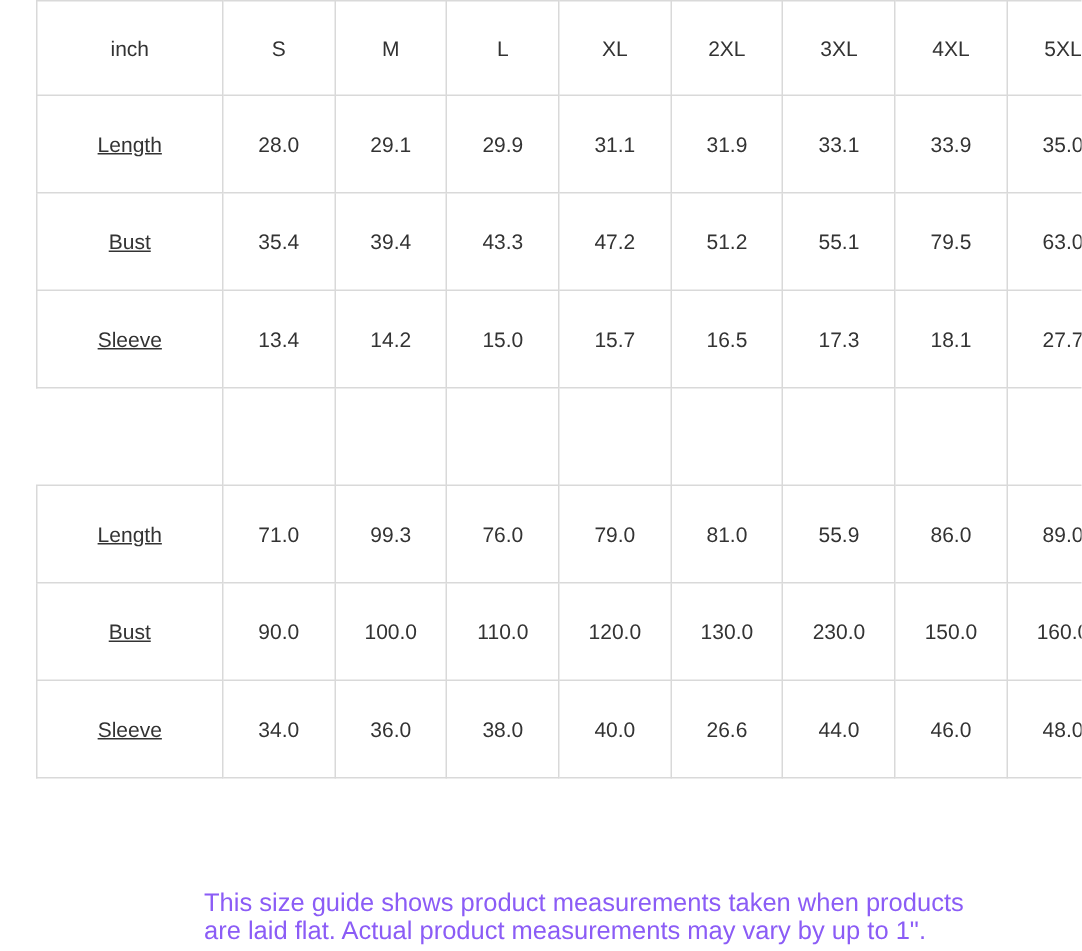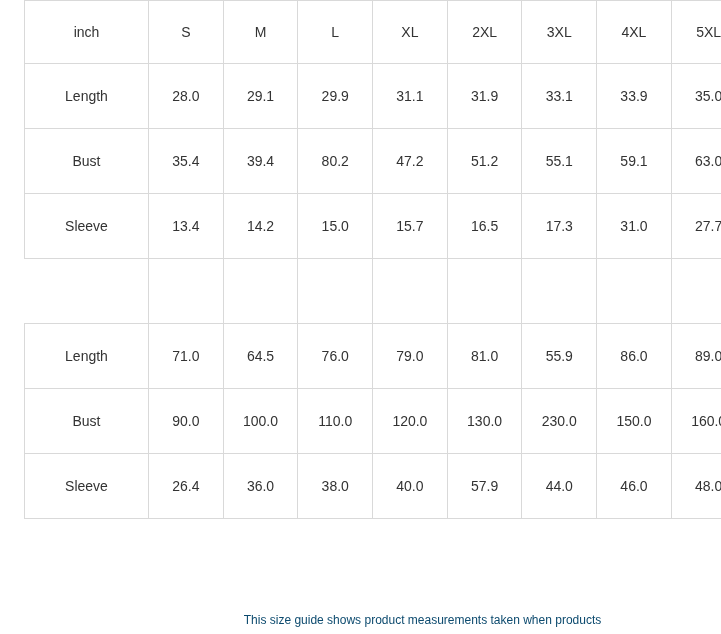--- a/index.html
+++ b/index.html
@@ -42,43 +42,43 @@
   
   td.head {
     background: #f2f2f2;
     font-size: 14.5px;
     color: #2b2b2b;
   }
   td.rowlabel {
     background: #f2f2f2;
     font-size: 15px;
     color: #2b2b2b;
+    text-decoration: underline;
   }
   tr.header-row td { height: 62px; }
   tr.data-row td { height: 64px; }
   tr.spacer-row td { height: 64px; background: #ffffff; }
   tr.spacer-row td.blank-left {
     background: #ffffff;
     border-left: 1px solid #ffffff;
     border-right: 1px solid #d9d9d9;
     border-top: 1px solid #d9d9d9;
     border-bottom: 1px solid #d9d9d9;
   }
   tr.spacer-row td.blank-left.nobord {
     border-left: none;
   }
   .note {
     position: absolute;
     left: 124px;
     right: 0;
     bottom: 4px;
-    text-align: center;
-    font-size: 12px;
+    font-size: 17px;
     line-height: 19px;
-    color: #0c4a6e;
+    color: #8b5cf6;
     padding: 0 12px;
     box-sizing: border-box;
   }
   .note div { white-space: nowrap; }
 </style>
 </head>
 <body>
 
 <div class="size-guide">
   <table class="size-table">
@@ -114,83 +114,84 @@
         <td>31.1</td>
         <td>31.9</td>
         <td>33.1</td>
         <td>33.9</td>
         <td>35.0</td>
       </tr>
       <tr class="data-row">
         <td class="rowlabel">Bust</td>
         <td>35.4</td>
         <td>39.4</td>
-        <td>80.2</td>
+        <td>43.3</td>
         <td>47.2</td>
         <td>51.2</td>
         <td>55.1</td>
-        <td>59.1</td>
+        <td>79.5</td>
         <td>63.0</td>
       </tr>
       <tr class="data-row">
         <td class="rowlabel">Sleeve</td>
         <td>13.4</td>
         <td>14.2</td>
         <td>15.0</td>
         <td>15.7</td>
         <td>16.5</td>
         <td>17.3</td>
-        <td>31.0</td>
+        <td>18.1</td>
         <td>27.7</td>
       </tr>
 
       <tr class="spacer-row">
         <td class="blank-left nobord"></td>
         <td></td>
         <td></td>
         <td></td>
         <td></td>
         <td></td>
         <td></td>
         <td></td>
         <td></td>
       </tr>
 
       <tr class="data-row">
         <td class="rowlabel">Length</td>
         <td>71.0</td>
-        <td>64.5</td>
+        <td>99.3</td>
         <td>76.0</td>
         <td>79.0</td>
         <td>81.0</td>
         <td>55.9</td>
         <td>86.0</td>
         <td>89.0</td>
       </tr>
       <tr class="data-row">
         <td class="rowlabel">Bust</td>
         <td>90.0</td>
         <td>100.0</td>
         <td>110.0</td>
         <td>120.0</td>
         <td>130.0</td>
         <td>230.0</td>
         <td>150.0</td>
         <td>160.0</td>
       </tr>
       <tr class="data-row">
         <td class="rowlabel">Sleeve</td>
-        <td>26.4</td>
+        <td>34.0</td>
         <td>36.0</td>
         <td>38.0</td>
         <td>40.0</td>
-        <td>57.9</td>
+        <td>26.6</td>
         <td>44.0</td>
         <td>46.0</td>
         <td>48.0</td>
       </tr>
     </tbody>
   </table>
 
   <div class="note">
     <div>This size guide shows product measurements taken when products</div>
+    <div>are laid flat. Actual product measurements may vary by up to 1".</div>
   </div>
 </div>
 
 </body></html>

